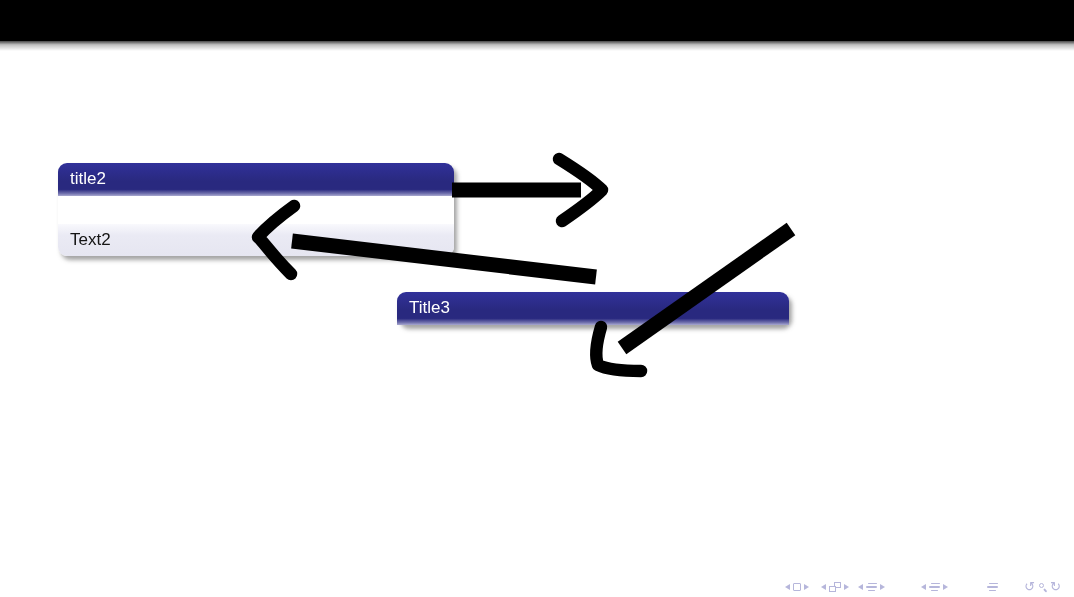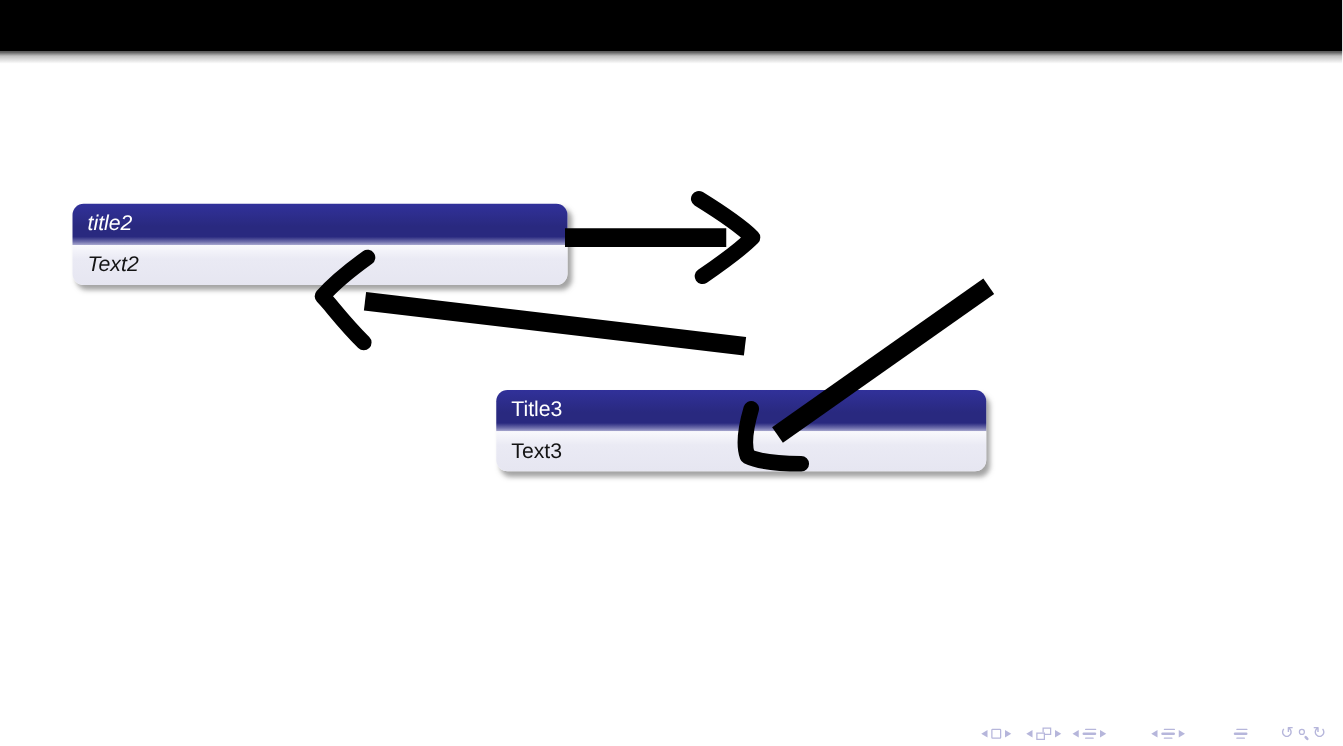--- a/index.html
+++ b/index.html
@@ -13,24 +13,24 @@
     background:linear-gradient(180deg,rgba(0,0,0,.72) 0%,rgba(0,0,0,.25) 38%,rgba(0,0,0,0) 100%);}
 
   
   .block{position:absolute;width:396px;border-radius:9px;
     box-shadow:3px 4px 4px rgba(90,90,90,.55);}
   .block-header{height:33px;border-radius:9px 9px 0 0;box-sizing:border-box;
     background:linear-gradient(180deg,#31319a 0%,#29297f 55%,#29297f 80%,#6d6dab 92%,#a9a9d0 100%);
     color:#fff;font-size:17px;line-height:31px;padding:0 12px;white-space:nowrap;}
   .block-body{height:32px;border-radius:0 0 9px 9px;box-sizing:border-box;
     background:linear-gradient(180deg,#f9f9fd 0%,#eaeaf4 35%,#e6e6f1 100%);
-    color:#141414;font-size:17px;line-height:31px;padding:0 12px;white-space:nowrap;}
-  #block-title2{left:58px;top:163px;font-style:italic;}
+    color:#141414;font-size:17px;line-height:31px;padding:0 12px;white-space:nowrap;margin-top:28px;}
+  #block-title2{left:58px;top:163px;}
   #block-title1{left:594px;top:164px;}
-  #block-title3{left:397px;top:312px;width:392px;}
+  #block-title3{left:397px;top:292px;width:392px;}
 
   
   .arrows{position:absolute;left:0;top:0;pointer-events:none;}
 
   
   .nav{position:absolute;right:13px;bottom:3px;height:14px;display:flex;align-items:center;}
   .nav .grp{display:flex;align-items:center;}
   .nav .g2{margin-left:12px;} .nav .g3{margin-left:9px;}
   .nav .g4{margin-left:36px;} .nav .g5{margin-left:39px;} .nav .g6{margin-left:26px;}
   .tri-l{width:0;height:0;border-top:3.5px solid transparent;border-bottom:3.5px solid transparent;
@@ -64,21 +64,20 @@
   <div class="block" id="block-title2">
     <div class="block-header">title2</div>
     <div class="block-body">Text2</div>
   </div>
 
   <div class="block" id="block-title1">
   </div>
 
   <div class="block" id="block-title3">
     <div class="block-header">Title3</div>
-    <div class="block-body">Text3</div>
   </div>
 
   <svg class="arrows" width="1074" height="597" viewBox="0 0 1074 597">
     <g fill="none" stroke="#000">
 
       <path stroke-width="15" d="M452,190 L581,190"></path>
       <path stroke-width="12.5" stroke-linecap="round" stroke-linejoin="round" d="M559,159 C580,172 595,183 602,190 C595,197 581,208 562,221"></path>
 
       <path stroke-width="15" d="M596,277 L292,241"></path>
       <path stroke-width="12.5" stroke-linecap="round" stroke-linejoin="round" d="M294,206 C276,219 265,229 258,237 C265,244 273,256 291,274"></path>

